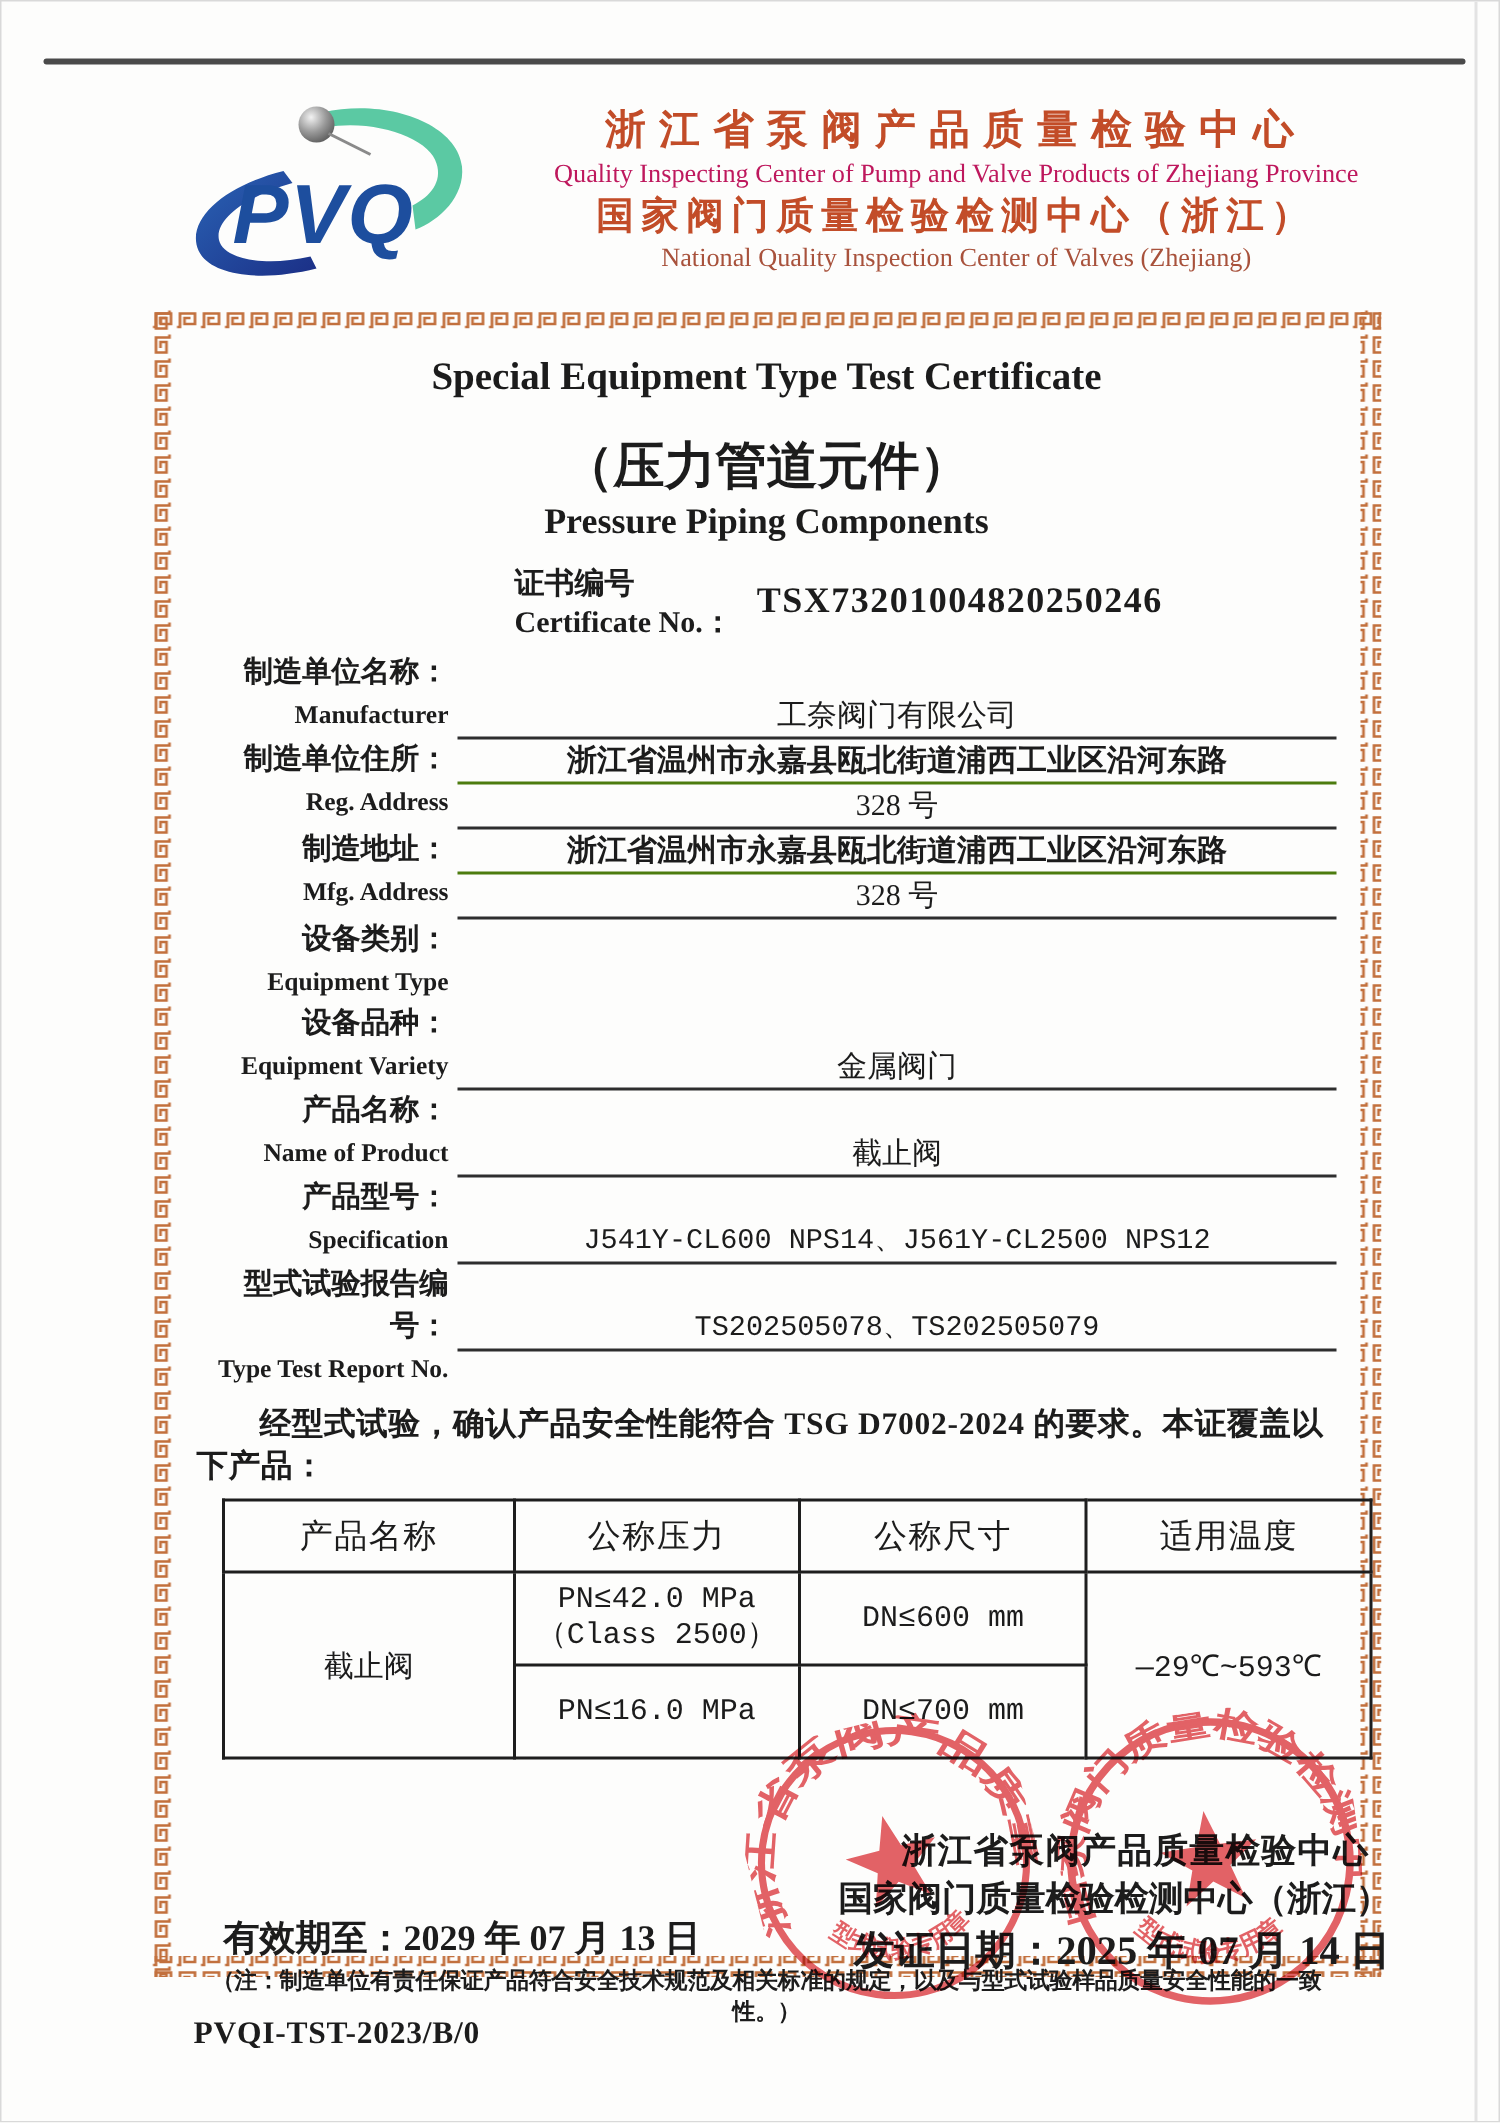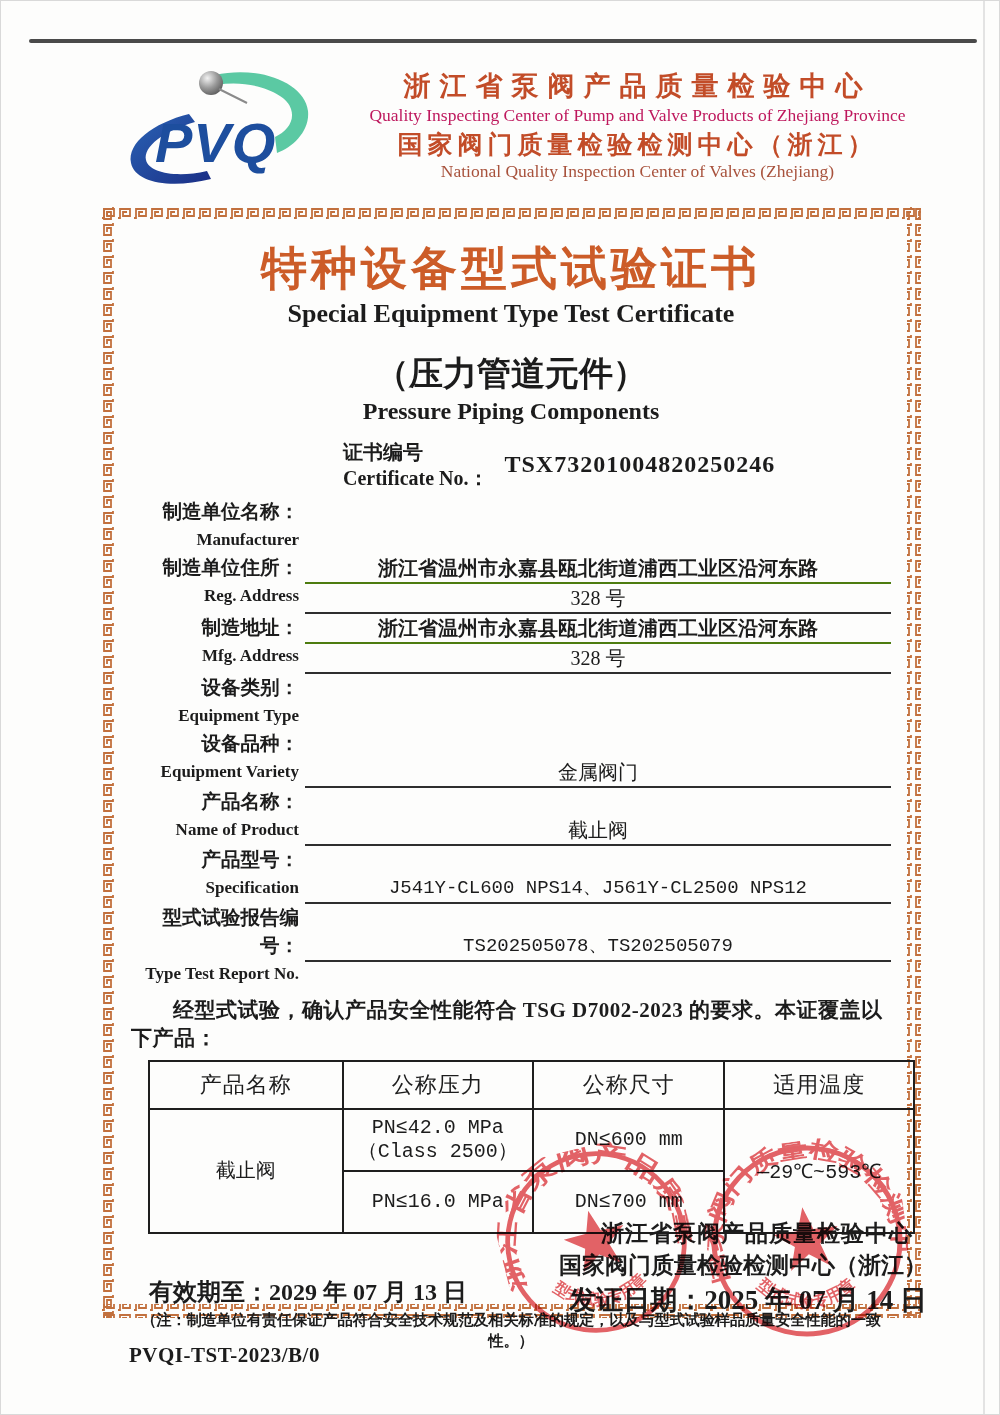--- a/index.html
+++ b/index.html
@@ -116,21 +116,20 @@
         </pattern>
       </defs>
       <rect x="0" y="0" width="820" height="14" fill="url(#mh)"></rect>
       <rect x="0" y="1098" width="820" height="14" fill="url(#mh)"></rect>
       <rect x="0" y="0" width="14" height="1112" fill="url(#mv)"></rect>
       <rect x="806" y="0" width="14" height="1112" fill="url(#mv)"></rect>
     </svg>
 
     <div class="inner">
 
-      <div class="title-cn">特种设备型式试验证书</div>
       <div class="title-en">Special Equipment Type Test Certificate</div>
       <div class="sub-cn">（压力管道元件）</div>
       <div class="sub-en">Pressure Piping Components</div>
 
       <div class="certno">
         <div class="certno-labels">
           <div class="certno-cn">证书编号</div>
           <div class="certno-en">Certificate No.：</div>
         </div>
         <div class="certno-value">TSX73201004820250246</div>
@@ -138,20 +137,21 @@
 
       <div class="fields">
 
         <div class="field">
           <div class="flab">
               <div class="cn">制造单位名称：</div>
             <div class="en">Manufacturer</div>
             </div>
           <div class="fval">
               <div class="v1"></div>
+            <div class="v2">工奈阀门有限公司</div>
             </div>
         </div>
 
         <div class="field">
           <div class="flab">
               <div class="cn">制造单位住所：</div>
             <div class="en">Reg. Address</div>
             </div>
           <div class="fval">
               <div class="v1 ul">浙江省温州市永嘉县瓯北街道浦西工业区沿河东路</div>
@@ -216,21 +216,21 @@
             <div class="en">Type Test Report No.</div>
             </div>
           <div class="fval">
               <div class="v1"></div>
             <div class="v2 mono">TS202505078、TS202505079</div>
             </div>
         </div>
 
       </div>
 
-      <div class="statement">经型式试验，确认产品安全性能符合 TSG D7002-2023 的要求。本证覆盖以下产品：</div>
+      <div class="statement">经型式试验，确认产品安全性能符合 TSG D7002-2024 的要求。本证覆盖以下产品：</div>
 
       <table class="spec">
         <colgroup>
             <col class="c1">
             <col class="c2">
             <col class="c3">
             <col class="c4">
           </colgroup>
         <thead>
           <tr>

